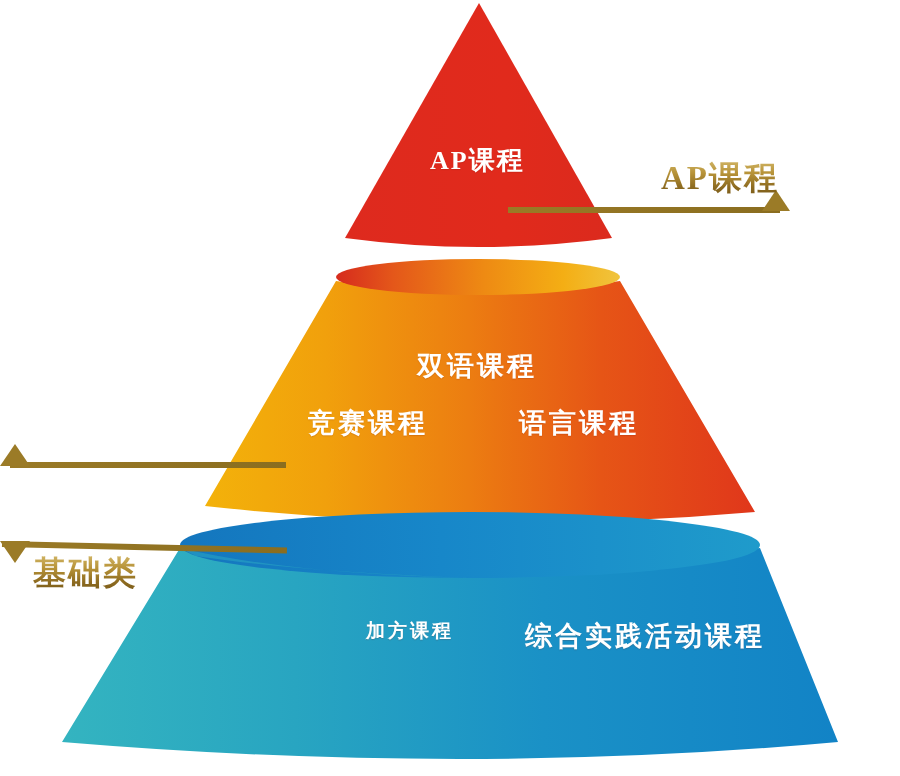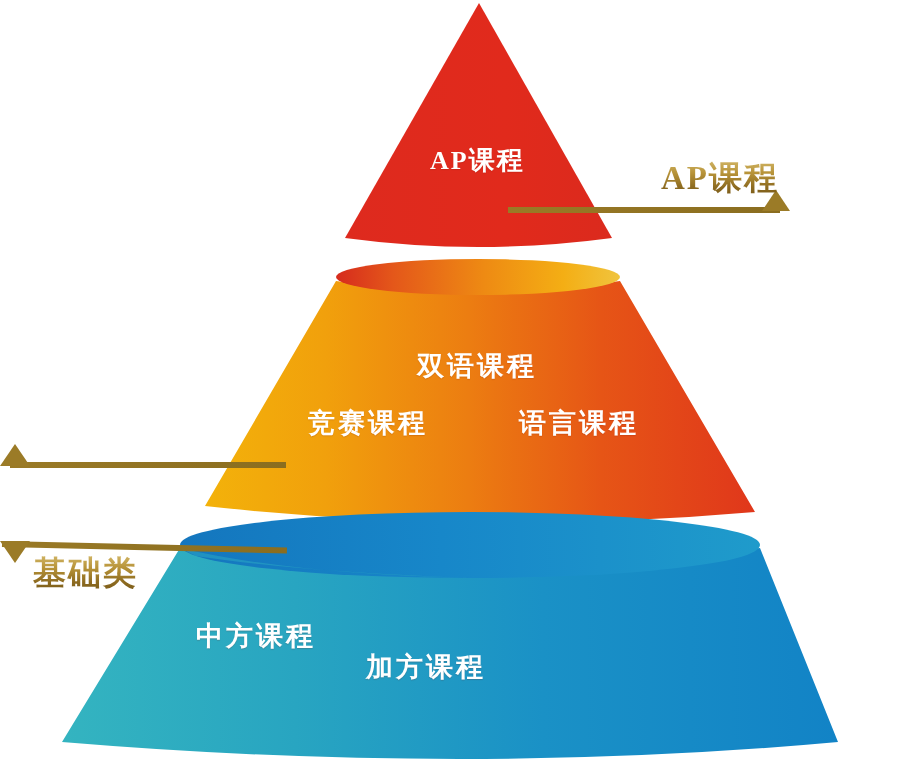--- a/index.html
+++ b/index.html
@@ -50,21 +50,21 @@
   }
   .label-ap     { left: 661px; top: 156px; font-size: 33px; }
   .label-tisheng{ left: 32px;  top: 404px; font-size: 33px; }
   .label-jichu  { left: 33px;  top: 551px; font-size: 33px; }
 
   .t-ap     { left: 430px; top: 143px; font-size: 26px; letter-spacing: 2px; }
   .t-yuyan  { left: 417px; top: 348px; font-size: 27px; letter-spacing: 3px; }
   .t-shuangyu{ left: 308px; top: 405px; font-size: 27px; letter-spacing: 3px; }
   .t-jingsai { left: 519px; top: 405px; font-size: 27px; letter-spacing: 3px; }
   .t-zhongfang { left: 196px; top: 618px; font-size: 27px; letter-spacing: 3px; }
-  .t-jiafang   { left: 366px; top: 649px; font-size: 27px; letter-spacing: 3px; }
+  .t-jiafang   { left: 366px; top: 618px; font-size: 19px; letter-spacing: 3px; }
   .t-zonghe    { left: 525px; top: 618px; font-size: 27px; letter-spacing: 3px; }
 </style>
 </head>
 <body>
 
 <div id="stage">
 
   <svg id="pyramid-svg" viewBox="0 0 900 776" xmlns="http://www.w3.org/2000/svg">
     <defs>
       <linearGradient id="gradMiddleBody" x1="0" y1="0" x2="1" y2="0">
@@ -152,16 +152,16 @@
 
 
   <div class="side-label label-jichu">基础类</div>
 
   <div class="tier-text t-ap">AP课程</div>
 
   <div class="tier-text t-yuyan">双语课程</div>
   <div class="tier-text t-shuangyu">竞赛课程</div>
   <div class="tier-text t-jingsai">语言课程</div>
 
-  <div class="tier-text t-zhongfang">中方课程</div>
   <div class="tier-text t-jiafang">加方课程</div>
+  <div class="tier-text t-zonghe">综合实践活动课程</div>
 
 </div>
 
 </body></html>

